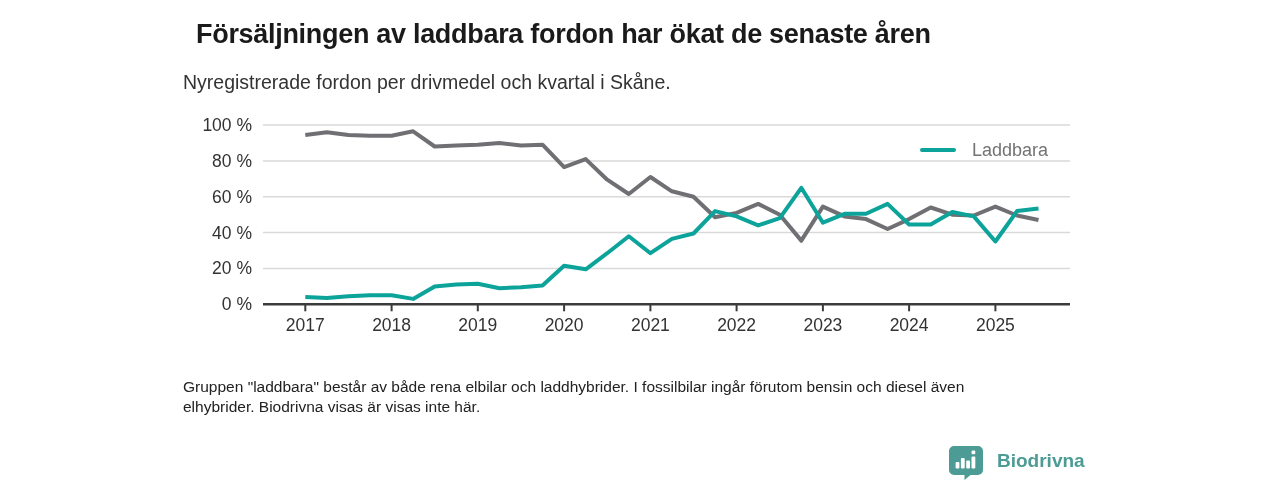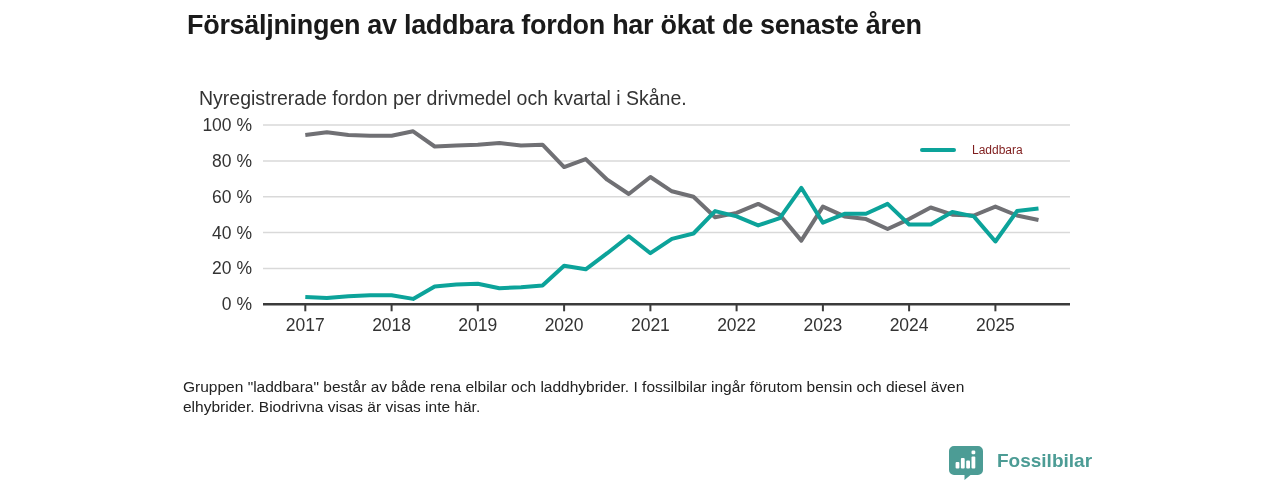--- a/index.html
+++ b/index.html
@@ -8,31 +8,31 @@
     width: 1280px;
     height: 480px;
     background: #ffffff;
     font-family: "Liberation Sans", sans-serif;
     overflow: hidden;
   }
   .title {
     position: absolute;
     left: 183px;
     top: 6px;
-    margin: 4px;
+    margin: 13px;
     font-size: 27px;
     font-weight: 700;
     letter-spacing: -0.3px;
     color: #1a1a1a;
   }
   .subtitle {
     position: absolute;
     left: 183px;
     top: 71px;
-    margin: 16px;
+    margin: 0;
     font-size: 19.5px;
     font-weight: 400;
     color: #333333;
   }
   .chart-svg {
     position: absolute;
     left: 0;
     top: 0;
   }
   .tick-label {
@@ -51,22 +51,22 @@
     gap: 16px;
     height: 28px;
   }
   .legend-swatch {
     width: 36px;
     height: 4.5px;
     border-radius: 2px;
     background: #999;
   }
   .legend-label {
-    font-size: 12px;
-    color: #7f1d1d;
+    font-size: 18px;
+    color: #737373;
   }
   .footer-note {
     position: absolute;
     left: 183px;
     top: 377px;
     font-size: 15.5px;
     line-height: 20px;
     color: #222222;
   }
   .logo {
@@ -141,16 +141,16 @@
 
   <div class="logo">
     <svg width="36" height="34" viewBox="0 0 36 34">
       <path d="M6 0 h24 a5 5 0 0 1 5 5 v19 a5 5 0 0 1 -5 5 h-7.5 l-6 5 v-5 h-10.5 a5 5 0 0 1 -5 -5 v-19 a5 5 0 0 1 5 -5 z" fill="#4C9C95"></path>
       <rect x="7.6" y="16" width="3.8" height="6.5" rx="1" fill="#ffffff"></rect>
       <rect x="12.9" y="12" width="3.8" height="10.5" rx="1" fill="#ffffff"></rect>
       <rect x="18.2" y="14.5" width="3.8" height="8" rx="1" fill="#ffffff"></rect>
       <rect x="23.5" y="10.5" width="3.8" height="12" rx="1" fill="#ffffff"></rect>
       <rect x="23.5" y="4.5" width="3.8" height="3.8" rx="1.3" fill="#ffffff"></rect>
     </svg>
-    <span class="logo-text">Fossilbilar</span>
+    <span class="logo-text">Biodrivna</span>
   </div>
 
 </div>
 
 </body></html>

